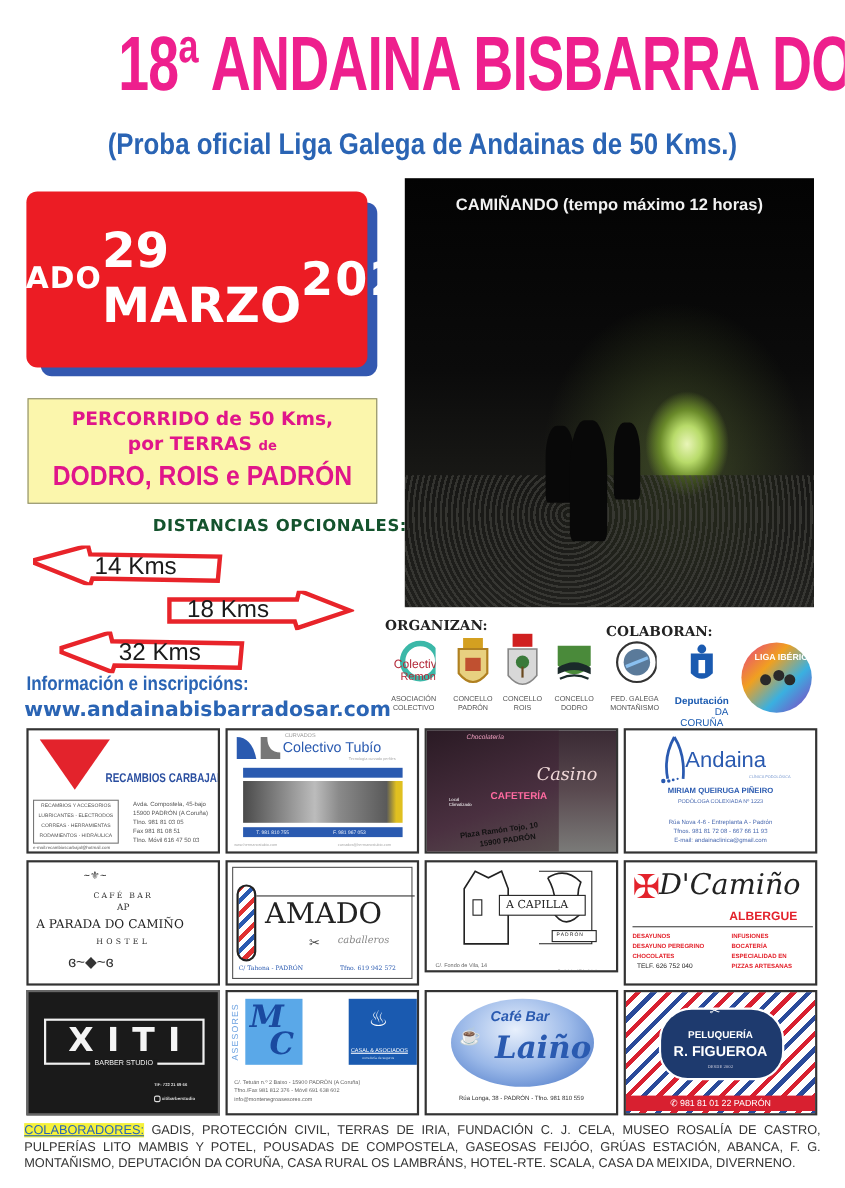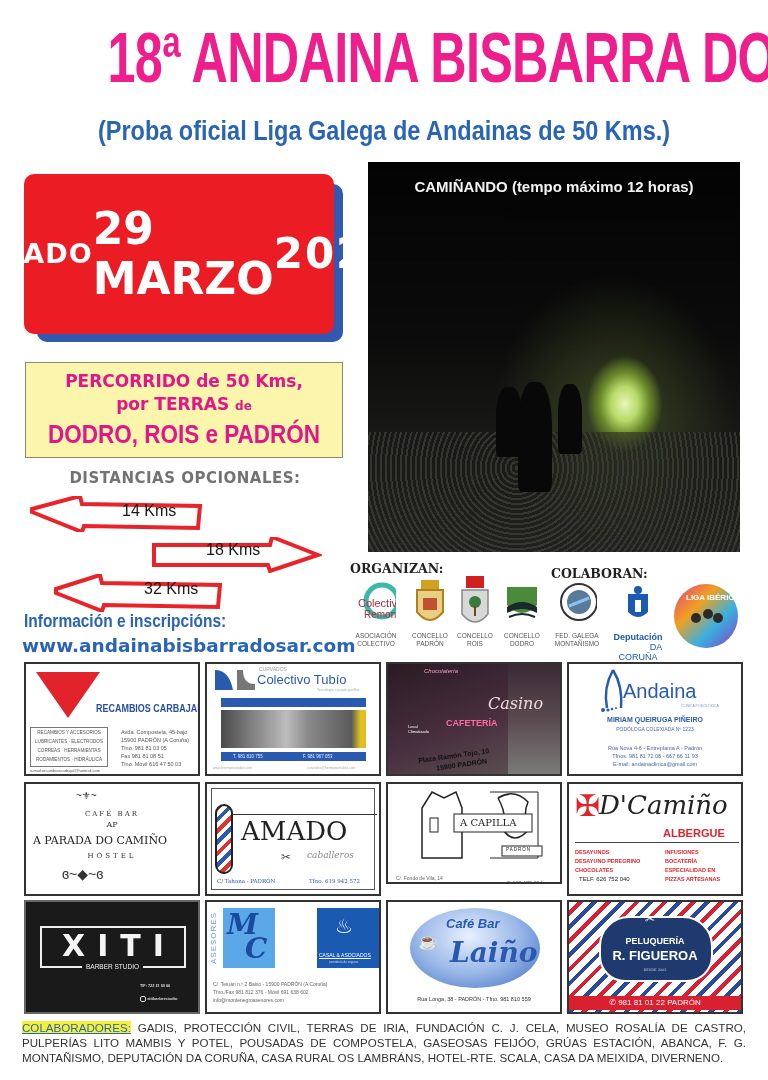--- a/index.html
+++ b/index.html
@@ -37,27 +37,27 @@
   #route-box {
     left: 25px; top: 362px; width: 318px; height: 96px; background: #fbf6ac; border: 1px solid #8a8a6a;
     text-align: center; font-weight: 700; color: #e0168a;
   }
   #route-l1 { font-family: "DejaVu Sans", sans-serif; font-size: 17px; line-height: 24px; margin-top: 6px; }
   #route-l2 { font-family: "DejaVu Sans", sans-serif; font-size: 17px; line-height: 22px; }
   #route-l2 .small { font-size: 12px; }
   #route-l3 { font-size: 25px; line-height: 34px; transform: scaleX(0.9); }
 
   #distances-title {
-    left: 0; top: 469px; width: 370px; text-align: center;
-    font-family: "DejaVu Sans", sans-serif; font-weight: 700; font-size: 15px; color: #737373; letter-spacing: 0.5px;
+    left: 0; top: 469px; width: 370px; text-align: right;
+    font-family: "DejaVu Sans", sans-serif; font-weight: 700; font-size: 15px; color: #14532d; letter-spacing: 0.5px;
   }
 
   .arrow { position: absolute; }
   .arrow svg { position: absolute; left: 0; top: 0; }
-  .arrow .lbl { position: absolute; font-size: 16px; color: #1a1a1a; white-space: nowrap; margin-left: 36px; }
+  .arrow .lbl { position: absolute; font-size: 22px; color: #1a1a1a; white-space: nowrap; }
 
   #info-label {
     left: 24px; top: 611px; font-weight: 700; font-size: 18px; color: #2a64b4;
     transform: scaleX(0.86); transform-origin: left;
   }
   #info-url {
     left: 22px; top: 635px; font-family: "DejaVu Sans", sans-serif; font-weight: 700; font-size: 18.5px; color: #2a64b4;
     white-space: nowrap;
   }
 

